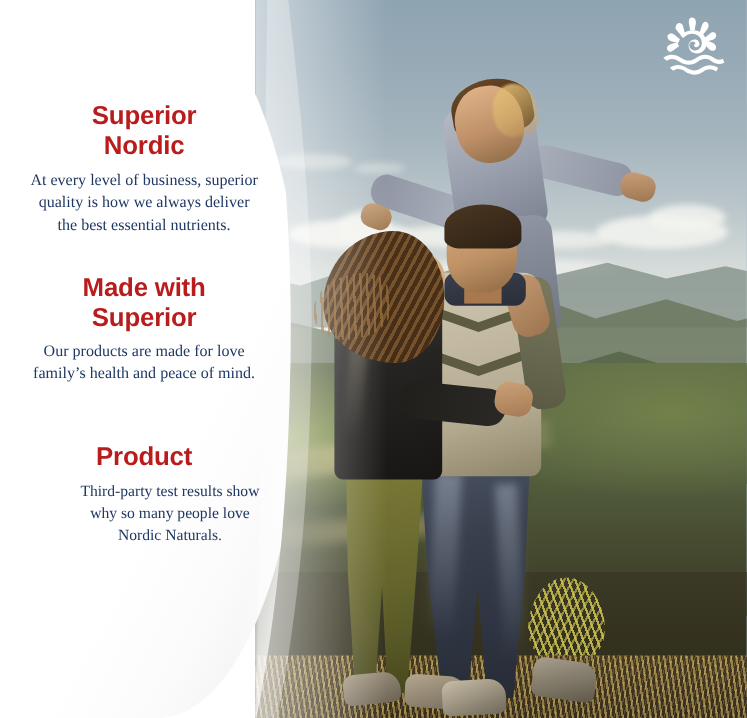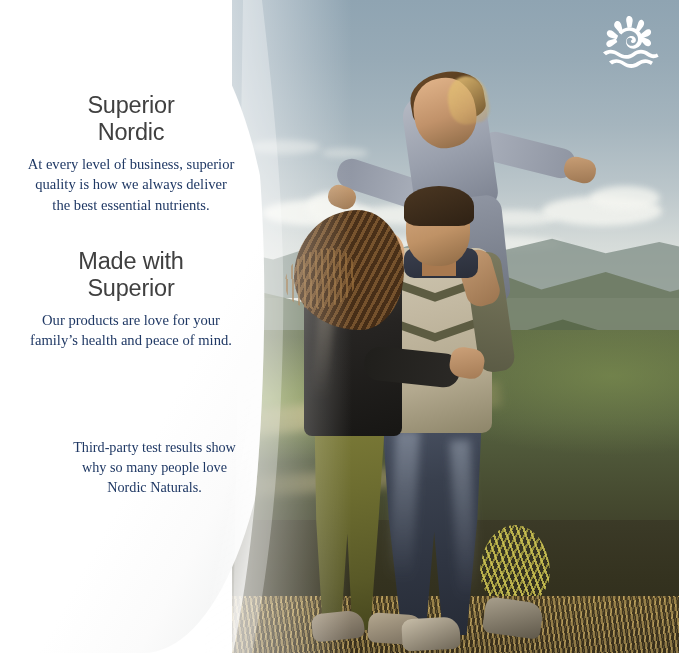--- a/index.html
+++ b/index.html
@@ -410,23 +410,23 @@
     position: absolute;
     width: 210px;
     left: 26px;
     text-align: center;
     color: #1c3c6e;
   }
   .block h2 {
     margin: 0 0 8px 0;
     font-size: 23.5px;
     line-height: 1.14;
-    font-weight: normal;
+    font-weight: bold;
     letter-spacing: -.2px;
-    color: #404040;
+    color: #b91c1c;
     font-family: "Liberation Sans", sans-serif;
   }
   .block p {
     margin: 0;
     font-size: 14.6px;
     line-height: 1.42;
     color: #1f3864;
     font-family: Liberation Serif, serif;
   }
   .block.b1 { top: 92px; }
@@ -523,25 +523,25 @@
 
   <div class="content">
 
     <div class="block b1">
       <h2><span>Superior</span><br><span>Nordic</span></h2>
       <p>At every level of business, superior quality is how we always deliver the best essential nutrients.</p>
     </div>
 
     <div class="block b2">
       <h2><span>Made with</span><br><span>Superior</span></h2>
-      <p>Our products are love for your family’s health and peace of mind.</p>
+      <p>Our products are made for love family’s health and peace of mind.</p>
     </div>
 
     <div class="block b3">
-      <h2><br></h2>
+      <h2><span>Product</span><br></h2>
       <p>Third-party test results show why so many people love Nordic Naturals.</p>
     </div>
 
   </div>
 
   <div class="logo">
     <svg viewBox="0 0 62 56" xmlns="http://www.w3.org/2000/svg" aria-hidden="true">
       <g fill="#ffffff">
 
         <path d="M30 2 c2.5 0 4 2.6 3.6 5.2 l-1.1 6.4 -3.9 .3 -1.3-6.6 C26.9 4.7 27.6 2 30 2 Z"></path>

